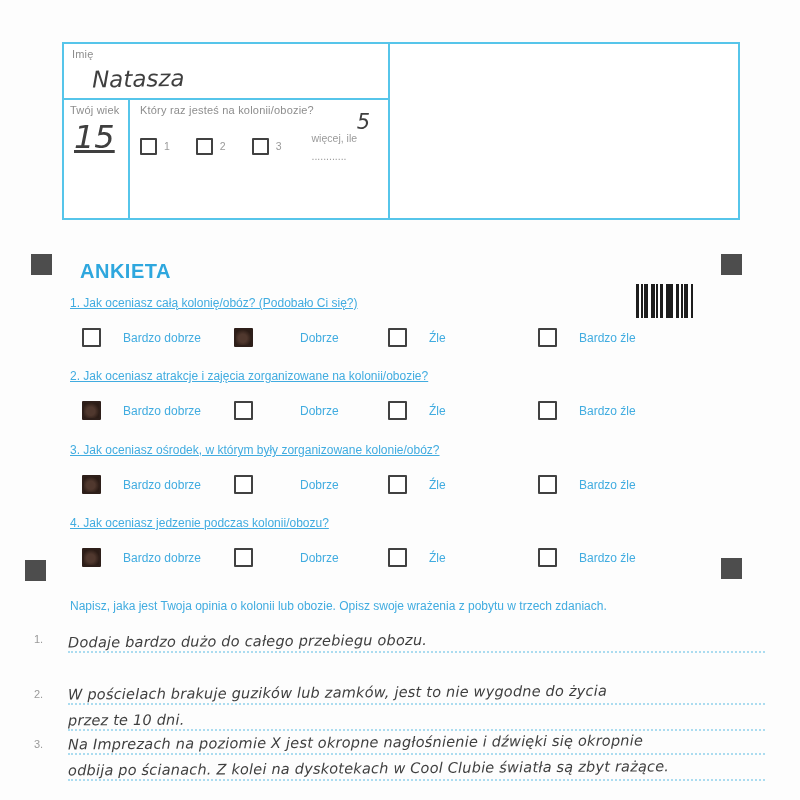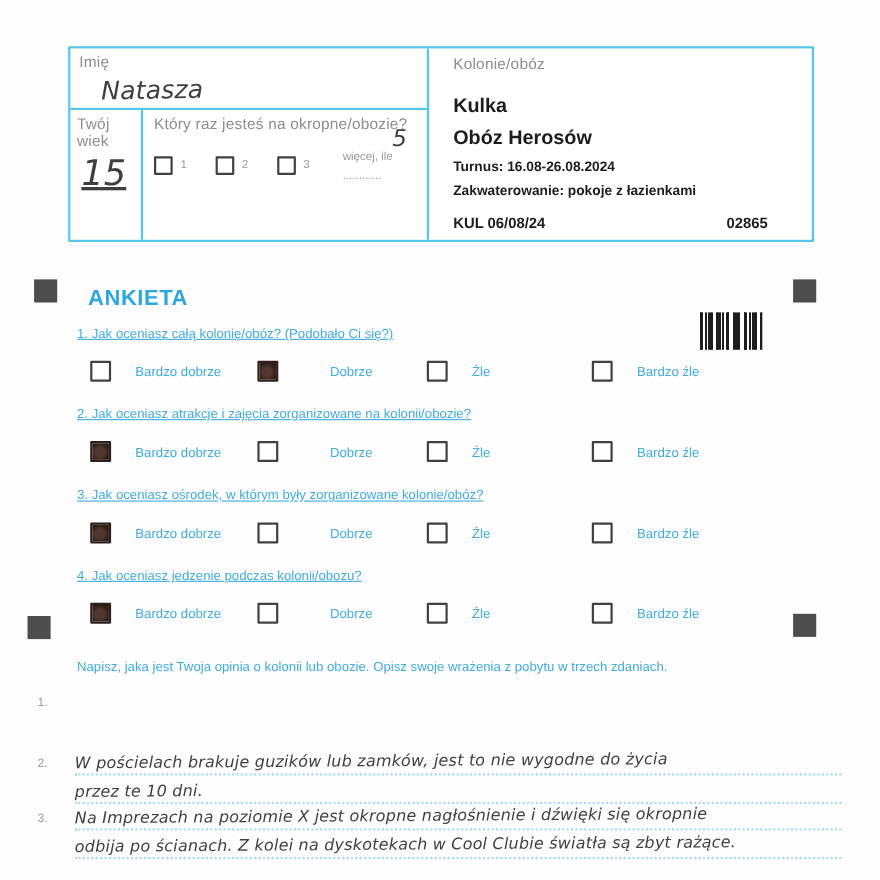--- a/index.html
+++ b/index.html
@@ -4,21 +4,21 @@
 <style>
   * { margin:0; padding:0; box-sizing:border-box; }
   body { background:#ffffff; font-family:"Liberation Sans", sans-serif; }
   .sheet { position:relative; width:800px; height:800px; background:#fdfdfd; overflow:hidden; }
 
   
   .form-box { position:absolute; left:62px; top:42px; width:678px; height:178px;
               border:2px solid #56c5ea; display:flex; background:#fff; }
   .form-left { width:326px; border-right:2px solid #56c5ea; display:flex; flex-direction:column; }
   .form-right { flex:1; padding:6px 14px 8px 22px; display:flex; flex-direction:column; position:relative; }
-  .flabel { font-size:14px; color:#8d8d8d; letter-spacing:.2px; }
+  .flabel { font-size:11px; color:#8d8d8d; letter-spacing:.2px; }
   .row-imie { height:56px; border-bottom:2px solid #56c5ea; padding:4px 8px; }
   .row-nazwisko { height:62px; border-bottom:2px solid #56c5ea; padding:4px 8px; position:relative; }
   .row-bottom { flex:1; display:flex; }
   .cell-wiek { width:66px; border-right:2px solid #56c5ea; padding:4px 6px; }
   .cell-raz { flex:1; padding:4px 10px; }
 
   .hand { font-family:"DejaVu Sans", cursive; font-style:italic; color:#3f3f3f; }
   .hw-name { font-size:23px; margin:4px 0 0 20px; transform:rotate(-1deg); }
   .hw-age  { font-size:32px; margin:2px 0 0 4px;text-decoration:underline; }
   .redaction { position:absolute; left:22px; top:16px; width:302px; height:44px;
@@ -86,51 +86,40 @@
       <div class="row-imie">
         <div class="flabel">Imię</div>
         <div class="hand hw-name">Natasza</div>
       </div>
       <div class="row-bottom">
         <div class="cell-wiek">
           <div class="flabel">Twój wiek</div>
           <div class="hand hw-age">15</div>
         </div>
         <div class="cell-raz">
-          <div class="flabel">Który raz jesteś na okropne/obozie?</div>
+          <div class="flabel">Który raz jesteś na kolonii/obozie?</div>
           <div class="raz-row">
             <span class="raz-opt">
               <span class="cb-s"></span>
               <span class="raz-num">1</span>
             </span>
             <span class="raz-opt">
               <span class="cb-s"></span>
               <span class="raz-num">2</span>
             </span>
             <span class="raz-opt">
               <span class="cb-s"></span>
               <span class="raz-num">3</span>
             </span>
             <span class="wiecej-wrap">
               <span class="hand hw-five">5</span>
               <span class="wiecej">więcej, ile ............</span>
             </span>
           </div>
         </div>
-      </div>
-    </div>
-    <div class="form-right">
-      <div class="flabel">Kolonie/obóz</div>
-      <div class="camp-name">Kulka</div>
-      <div class="camp-title">Obóz Herosów</div>
-      <div class="camp-line">Turnus:  16.08-26.08.2024</div>
-      <div class="camp-line">Zakwaterowanie:  pokoje z łazienkami</div>
-      <div class="camp-bottom">
-        <span class="camp-code">KUL 06/08/24</span>
-        <span class="camp-number">02865</span>
       </div>
     </div>
   </div>
 
   <div class="regmark rm-tl"></div>
   <div class="regmark rm-tr"></div>
   <div class="regmark rm-bl"></div>
   <div class="regmark rm-br"></div>
   <div class="barcode"></div>
 
@@ -221,20 +210,23 @@
           <span class="cb"></span>
           <span class="opt-label">Bardzo źle</span>
         </span>
     </div>
   </div>
 
   <div class="open-prompt">Napisz, jaka jest Twoja opinia o kolonii lub obozie. Opisz swoje wrażenia z pobytu w trzech zdaniach.</div>
 
   <div class="a-num n-1">1.</div>
   <div class="answer ans-1">
+    <div class="a-line">
+        <span class="hand">Dodaje bardzo dużo do całego przebiegu obozu.</span>
+      </div>
   </div>
 
   <div class="a-num n-2">2.</div>
   <div class="answer ans-2">
     <div class="a-line">
         <span class="hand">W pościelach brakuje guzików lub zamków, jest to nie wygodne do życia</span>
       </div>
     <div class="a-line">
         <span class="hand">przez te 10 dni.</span>
       </div>

